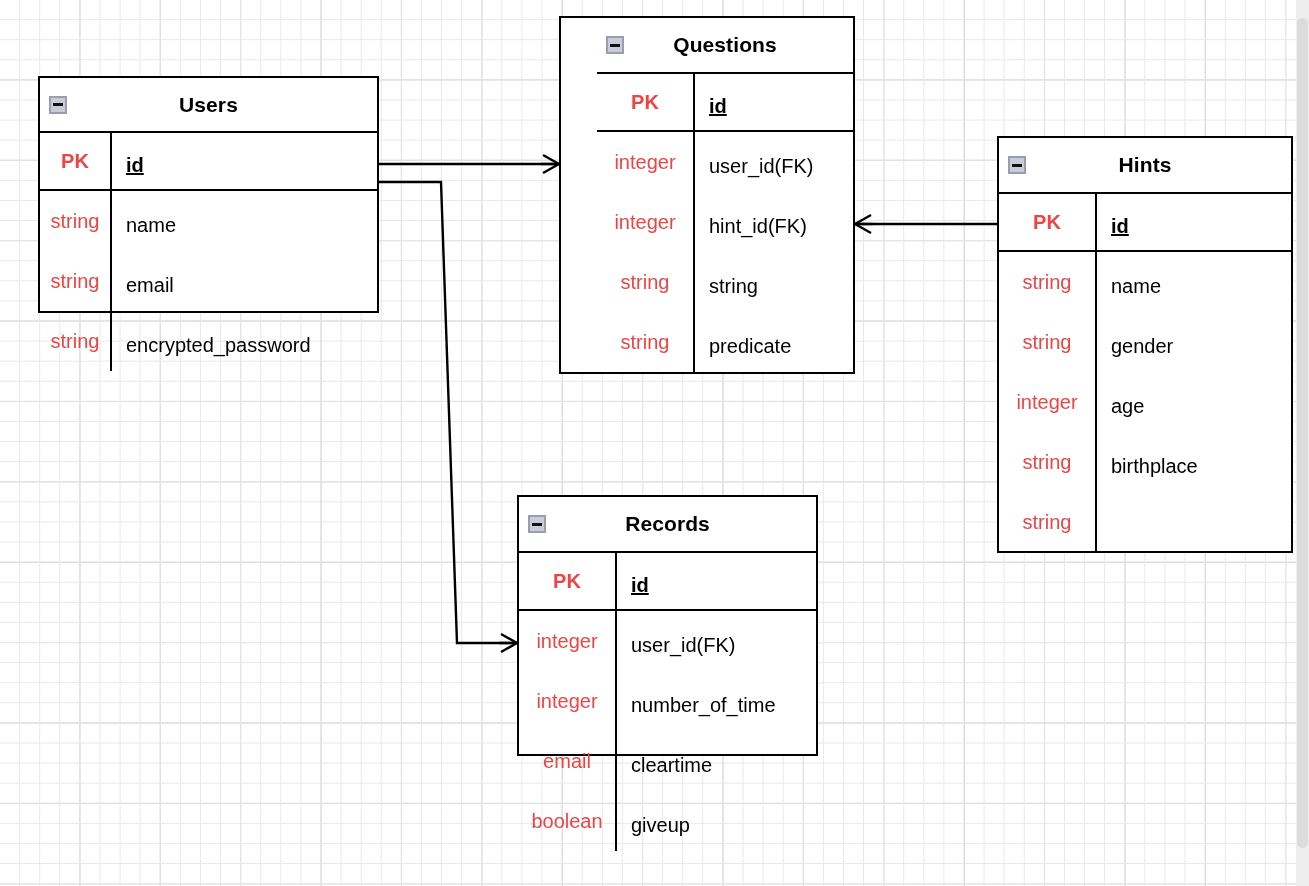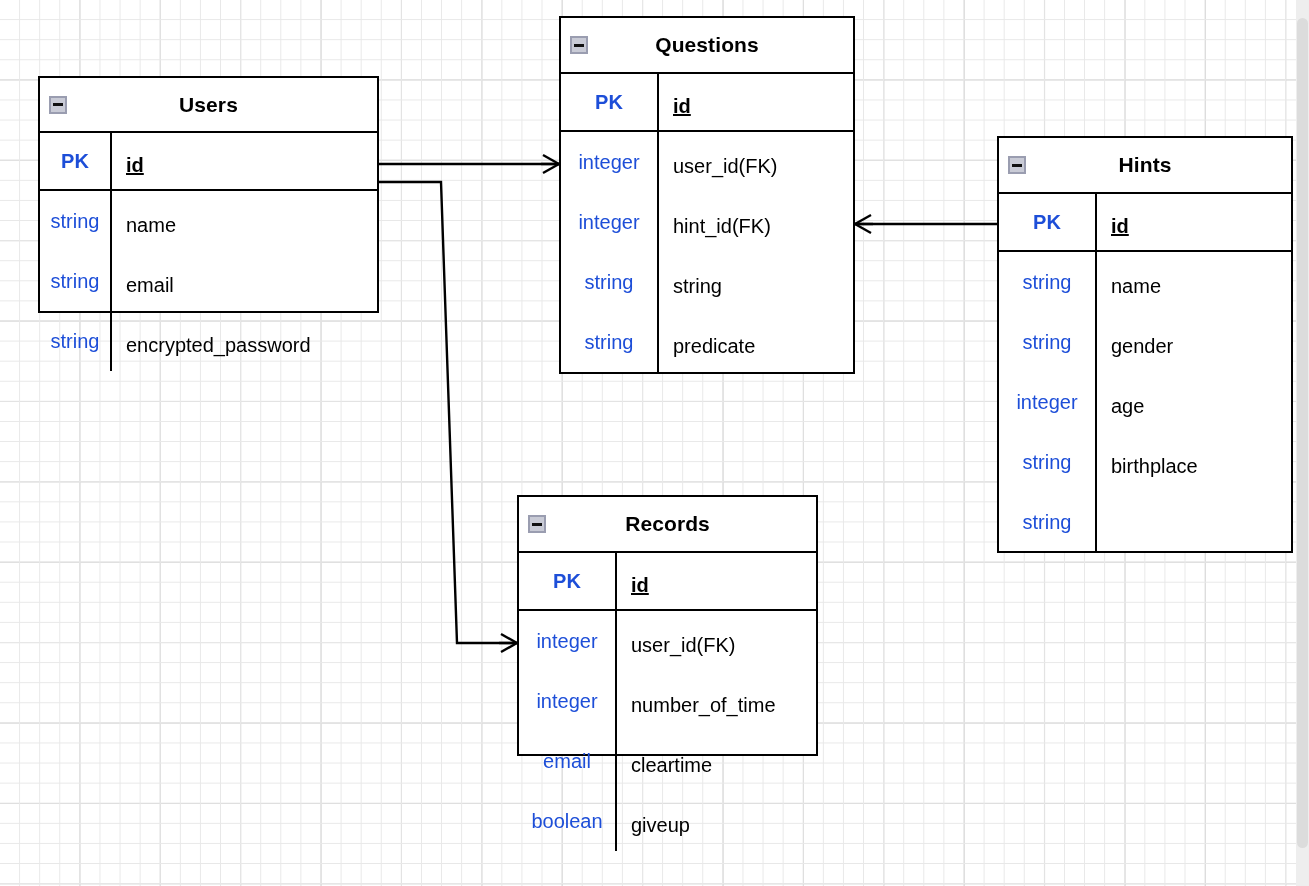--- a/index.html
+++ b/index.html
@@ -106,21 +106,21 @@
   .ent-body { box-sizing: border-box; }
   .ent-row  { display: flex; box-sizing: border-box; }
 
   .cell-type {
     box-sizing: border-box;
     border-right: 2.6px solid #000000;
     display: flex;
     align-items: center;
     justify-content: center;
     font-size: 20px;
-    color: #1d4ed8;
+    color: #ef4444;
     white-space: nowrap;
     overflow: hidden;
   }
   .cell-name {
     box-sizing: border-box;
     display: flex;
     align-items: center;
     padding-left: 14px;
     font-size: 20px;
     color: #000000;
@@ -204,21 +204,21 @@
         <span class="cell-type" style="width:72px;">string</span>
         <span class="cell-name">email</span>
       </div>
       <div class="ent-row" style="height:60px;">
         <span class="cell-type" style="width:72px;">string</span>
         <span class="cell-name">encrypted_password</span>
       </div>
     </div>
   </div>
 
-  <div class="entity" style="left:559px; top:16px; width:296px; height:358px;">
+  <div class="entity" style="left:559px; top:16px; width:296px; height:358px;padding-left:36px;">
     <div class="ent-header" style="height:56px;">
       <span class="collapse-icon">
           <i></i>
         </span>
       <span class="ent-title">Questions</span>
     </div>
     <div class="ent-pk" style="height:58px;">
       <span class="cell-type" style="width:98px;">PK</span>
       <span class="cell-name">id</span>
     </div>

